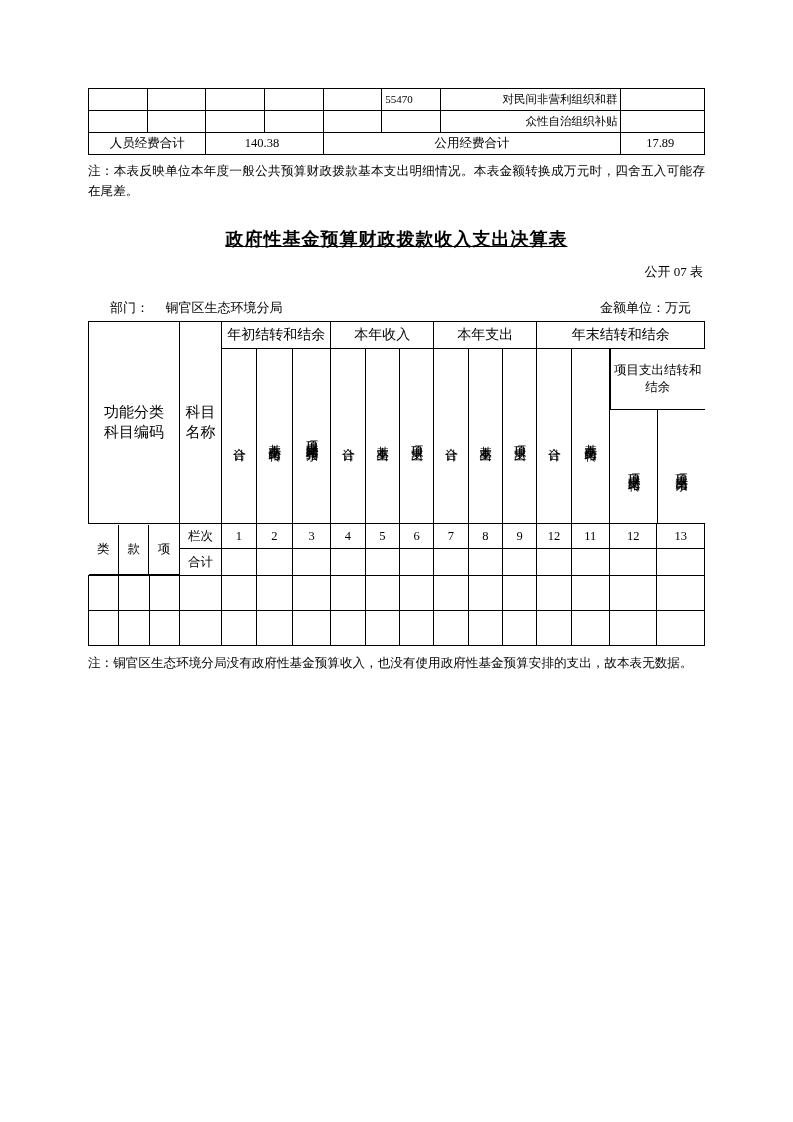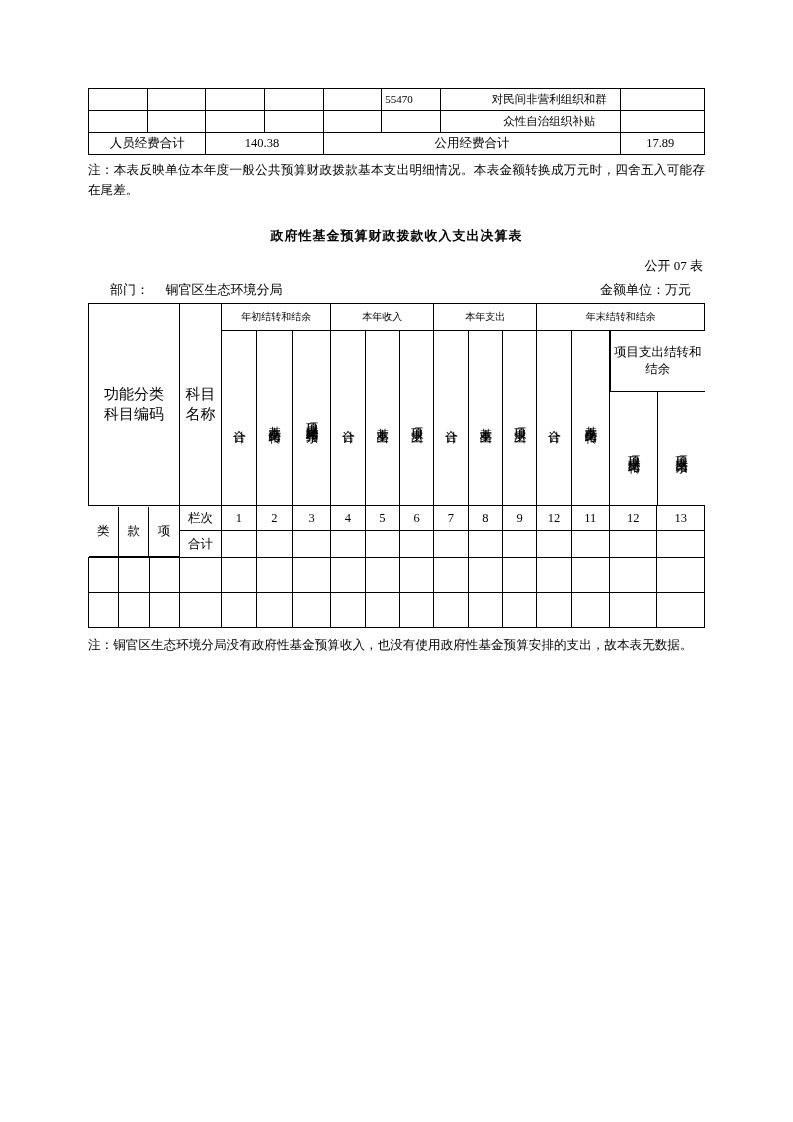--- a/index.html
+++ b/index.html
@@ -37,61 +37,62 @@
     padding: 0 3px;
     vertical-align: middle;
     line-height: 1.15;
   }
   .top-table td.code {
     font-size: 11px;
     text-align: left;
   }
   .top-table td.name {
     font-size: 11.5px;
-    text-align: center;
+    text-align: right;
     padding-left: 40px;
   }
   .top-table td.ctr {
     text-align: center;
     font-size: 12.5px;
   }
   .top-table td.num {
     text-align: center;
     font-size: 12.5px;
     padding-right: 8px;
   }
 
   
   .note {
     font-size: 12.6px;
     line-height: 1.55;
     margin-top: 7px;
     text-align: justify;
-    font-family: Liberation Mono, monospace;
+    font-family: Liberation Sans, sans-serif;
   }
 
   
   .sec-title {
     text-align: center;
-    font-size: 13px;
+    font-size: 18px;
     font-weight: bold;
     margin-top: 26px;
     letter-spacing: 1px;
+    text-decoration: underline;
   }
   .tbl-no {
     text-align: right;
     font-size: 13px;
     margin-top: 12px;
     padding-right: 2px;
   }
   .meta-row {
     display: flex;
     justify-content: space-between;
     font-size: 13px;
-    margin-top: 6px;
+    margin-top: 18px;
     padding: 0 14px 0 22px;
     gap: 21px;
   }
   .meta-row .dept .u {
     display: inline-block;
     min-width: 150px;
     text-align: center;
   }
 
   
@@ -111,21 +112,21 @@
   }
   .vert {
     writing-mode: vertical-rl;
     text-orientation: upright;
     letter-spacing: 1px;
     line-height: 1.05;
     margin: 0 auto;
     display: inline-block;
     font-size: 12.5px;
   }
-  .h-grp { font-size: 10px; height: 26px; }
+  .h-grp { font-size: 14px; height: 26px; }
   .cell-tall { height: 200px; }
   .row-num td { height: 24px; font-size: 12.5px; }
   .row-total td { height: 26px; }
   .row-empty td { height: 34px; }
   .lbl-block {
     display: inline-block;
     line-height: 1.3;
     font-size: 15px;
   }
 

